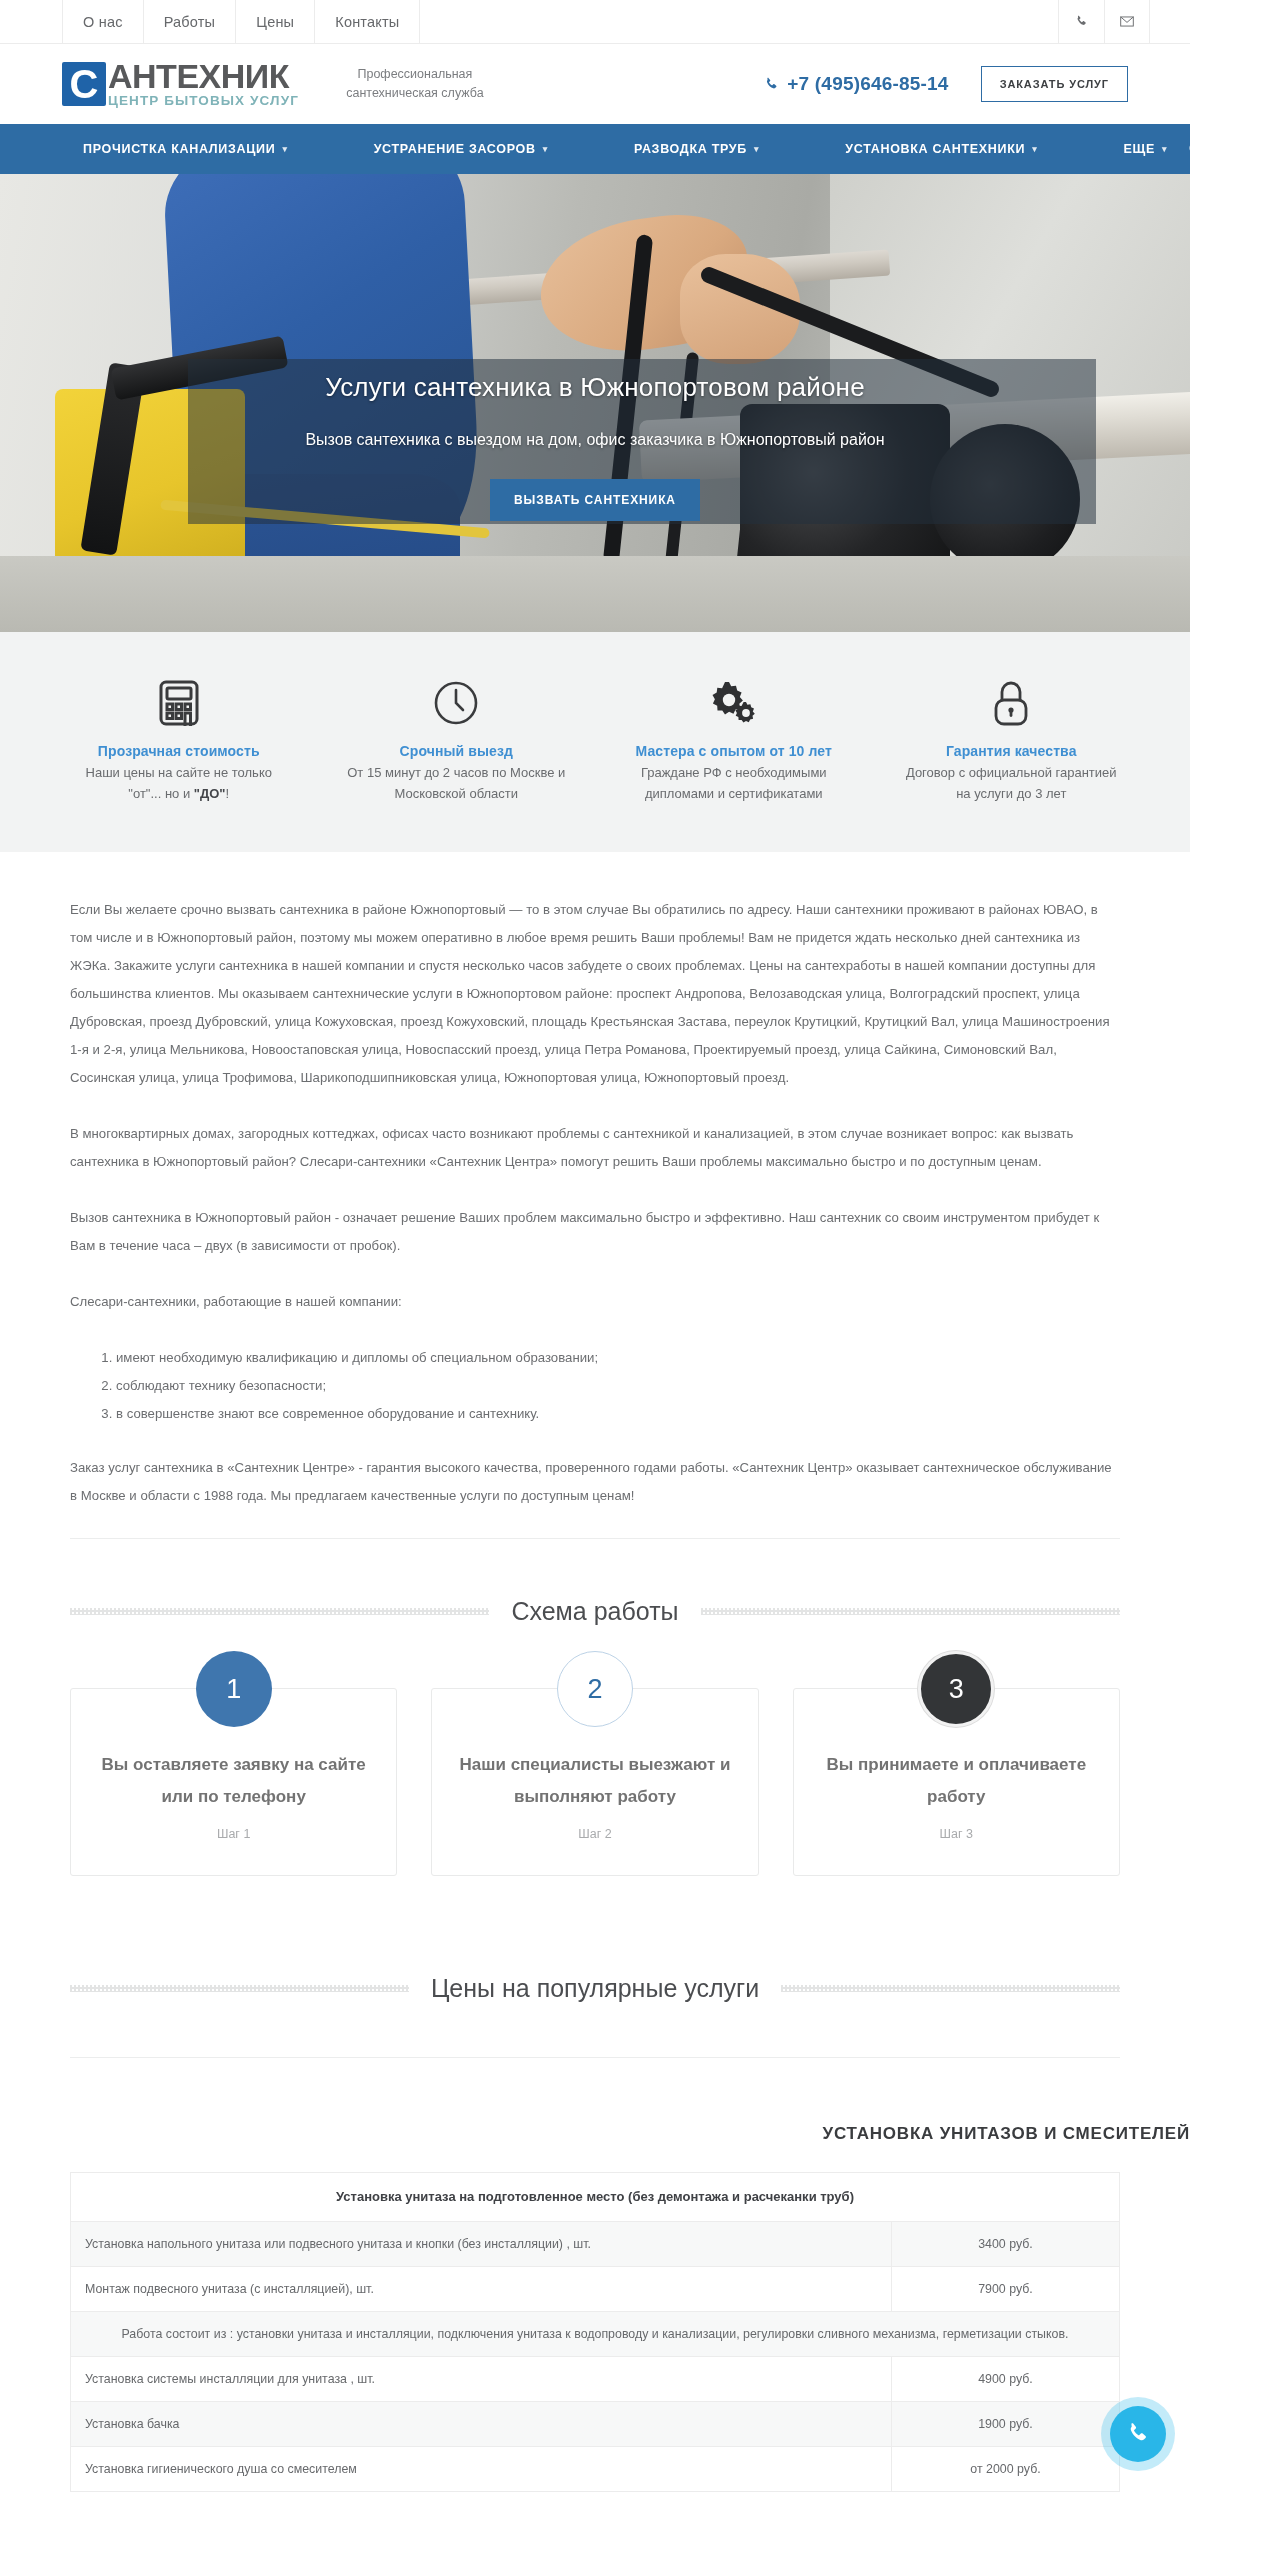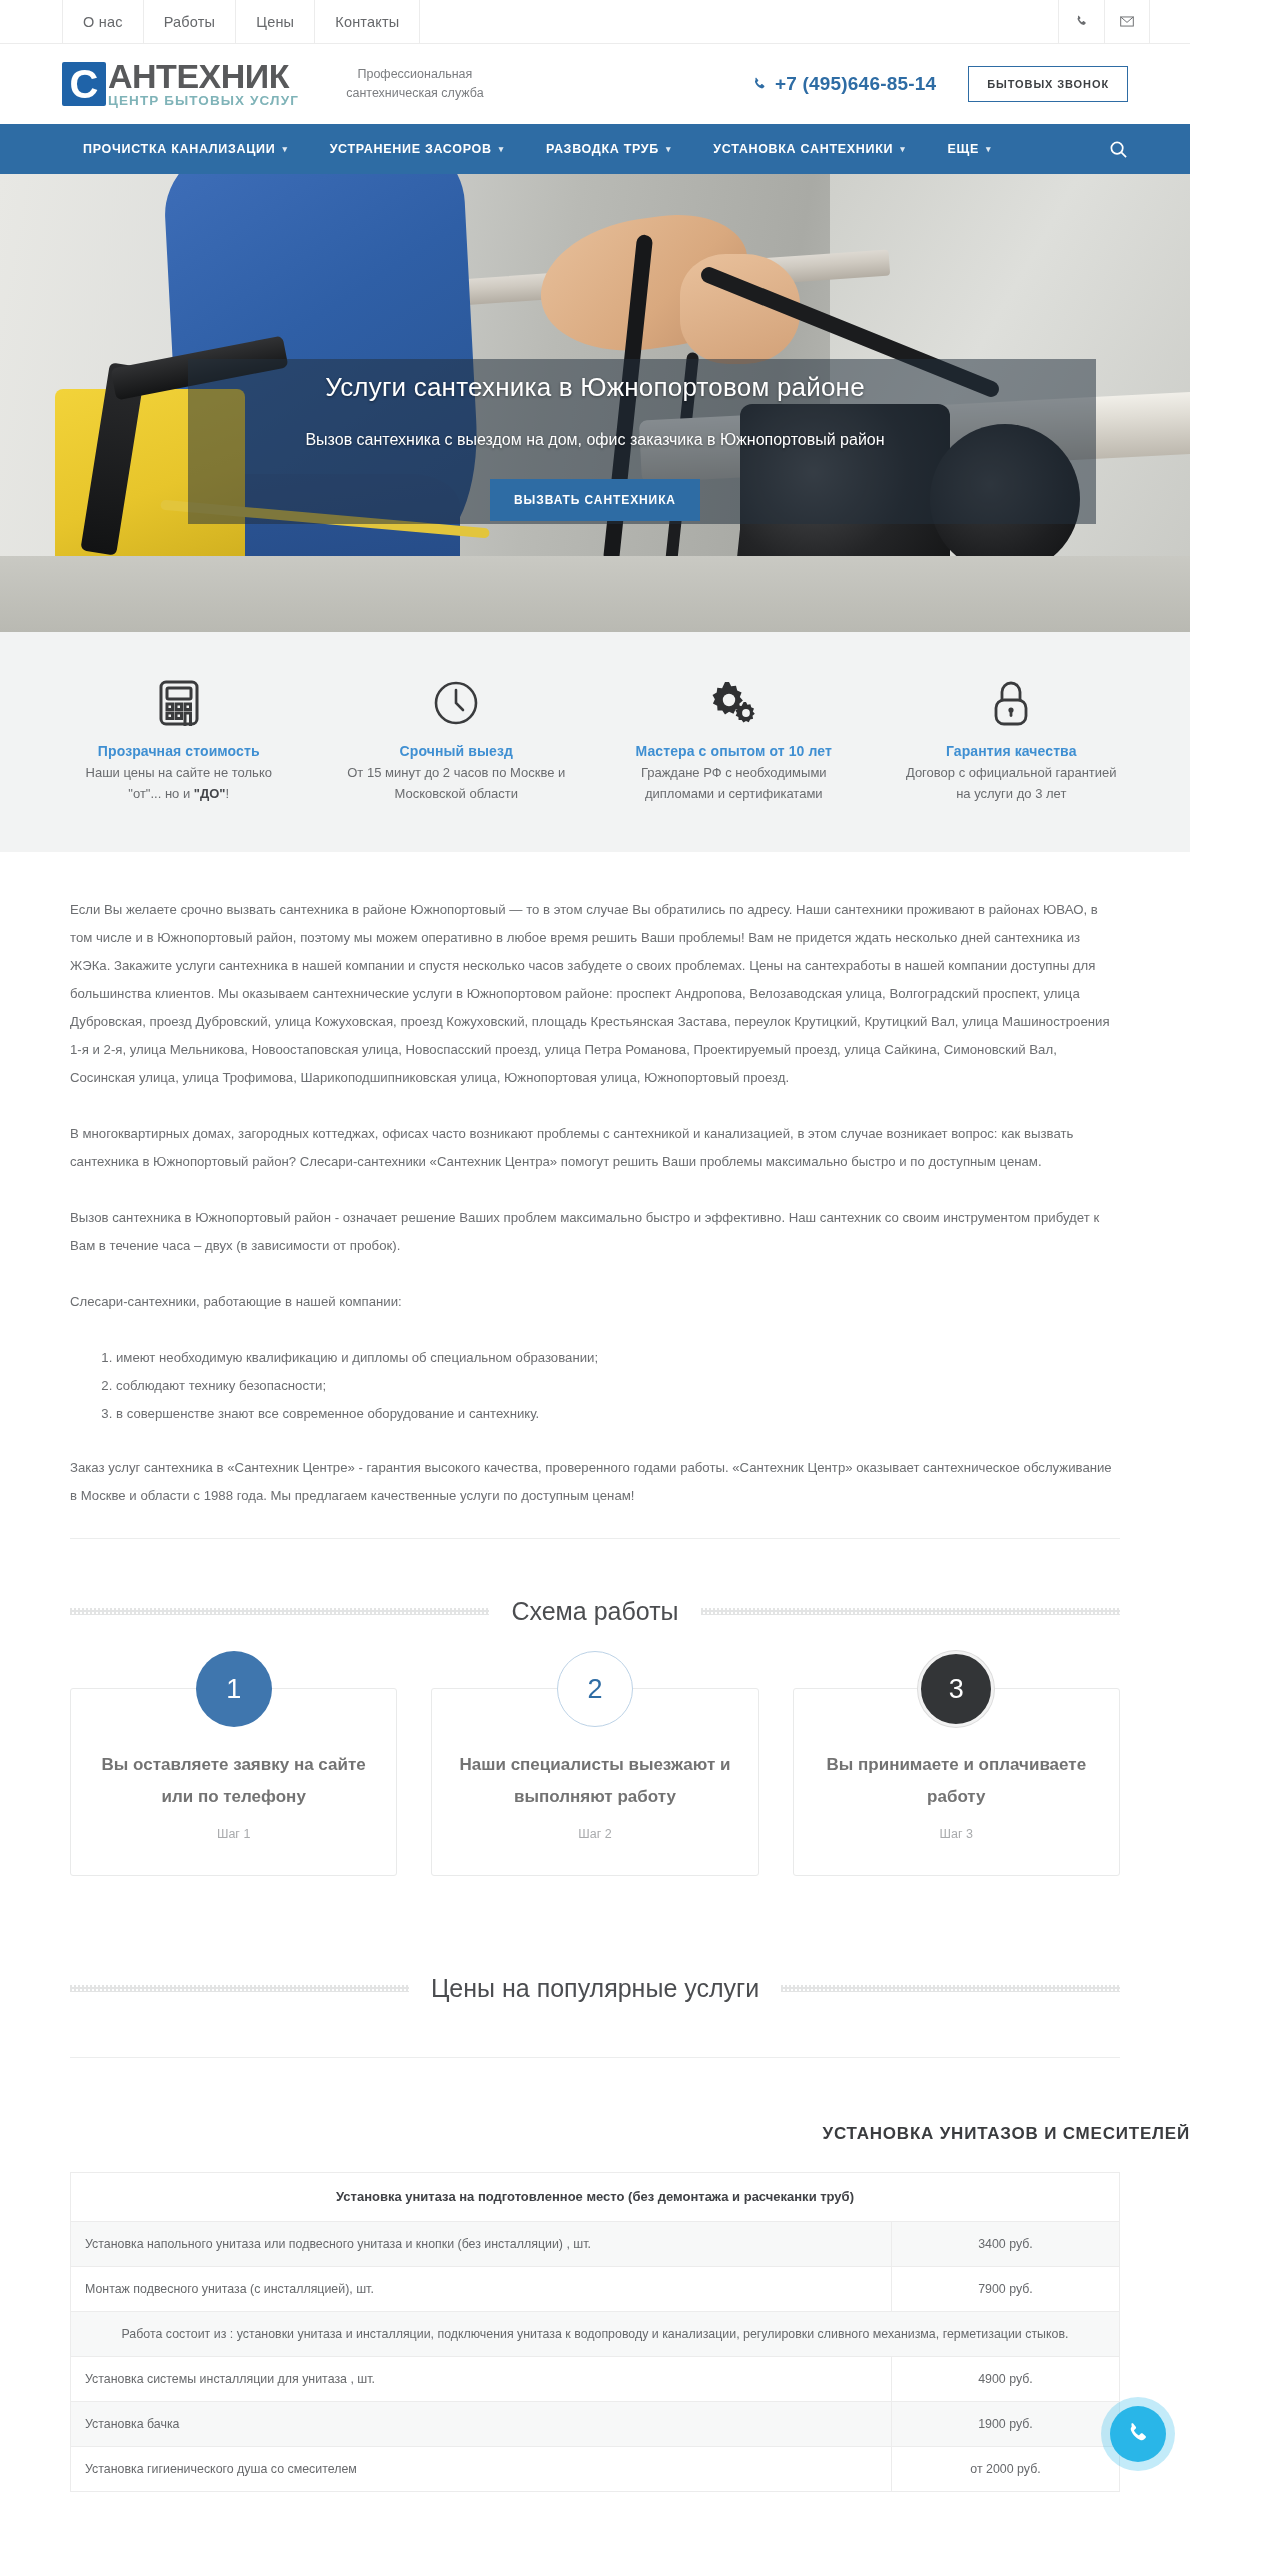--- a/index.html
+++ b/index.html
@@ -104,21 +104,21 @@
   }
 
   
   .nav {
     background: #2e6ca4;
     height: 50px;
     display: flex;
     align-items: center;
     padding: 0 62px;
   }
-  .nav-items { display: flex; align-items: center; }
+  .nav-items { display: flex; align-items: center; gap: 44px; }
   .nav-item {
     color: #fff;
     font-size: 12.5px;
     font-weight: bold;
     letter-spacing: .7px;
     padding: 0 21px;
     text-decoration: none;
     display: flex; align-items: center; gap: 7px;
     white-space: nowrap;
   }
@@ -367,21 +367,21 @@
     <div class="tagline">Профессиональная сантехническая служба</div>
     <div class="header-right">
       <a class="phone" href="#">
         <span>
           <svg width="15" height="15" viewBox="0 0 16 16" fill="currentColor">
               <path d="M3.6 1.2c.4-.4 1-.4 1.3 0l1.6 1.9c.3.4.3.9 0 1.2l-1 1c-.2.2-.2.4-.1.6.6 1.2 1.7 2.3 2.9 2.9.2.1.5.1.6-.1l1-1c.3-.3.9-.3 1.2 0l1.9 1.6c.4.3.4 1 0 1.3l-.9.9c-.6.6-1.4.8-2.2.6C7.3 11.4 4.6 8.7 3.3 5.5c-.3-.8-.1-1.7.5-2.3l-.2-2z"></path>
             </svg>
         </span>
         <span>+7 (495)646-85-14</span>
       </a>
-      <button class="callback-btn">БЫТОВЫХ ЗВОНОК</button>
+      <button class="callback-btn">ЗАКАЗАТЬ УСЛУГ</button>
     </div>
   </div>
 
   <div class="nav">
     <div class="nav-items">
       <a class="nav-item" href="#">
         <span>ПРОЧИСТКА КАНАЛИЗАЦИИ</span>
         <span class="caret">▾</span>
       </a>
       <a class="nav-item" href="#">

